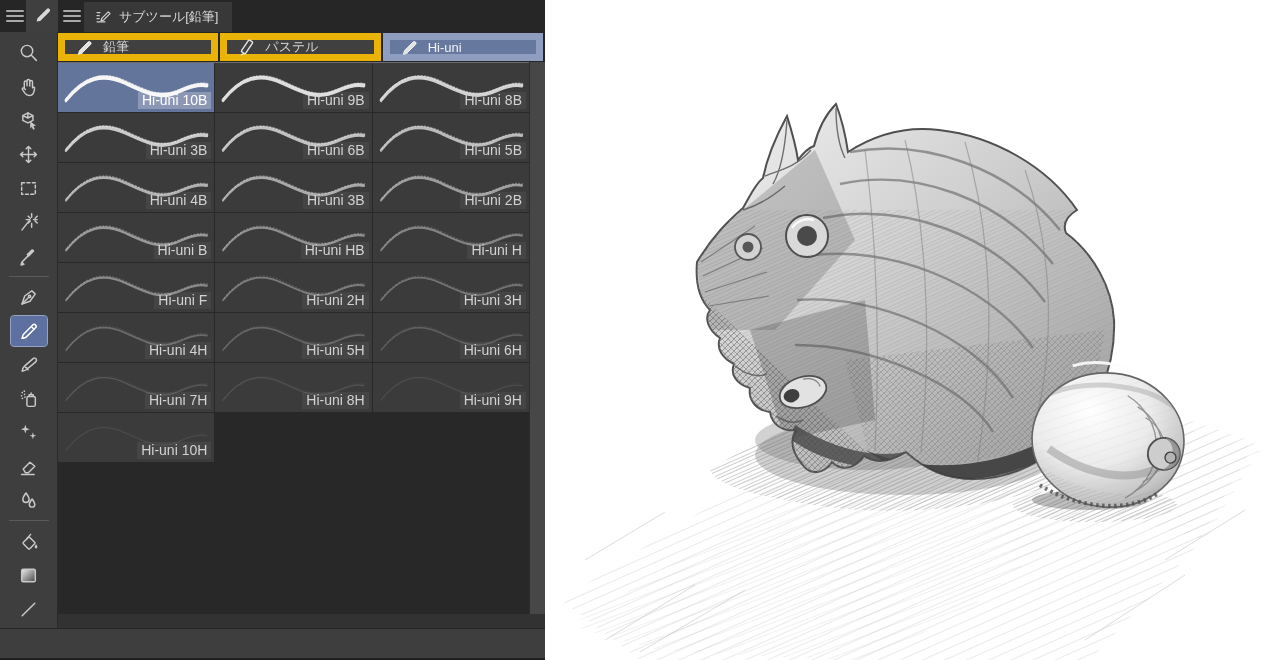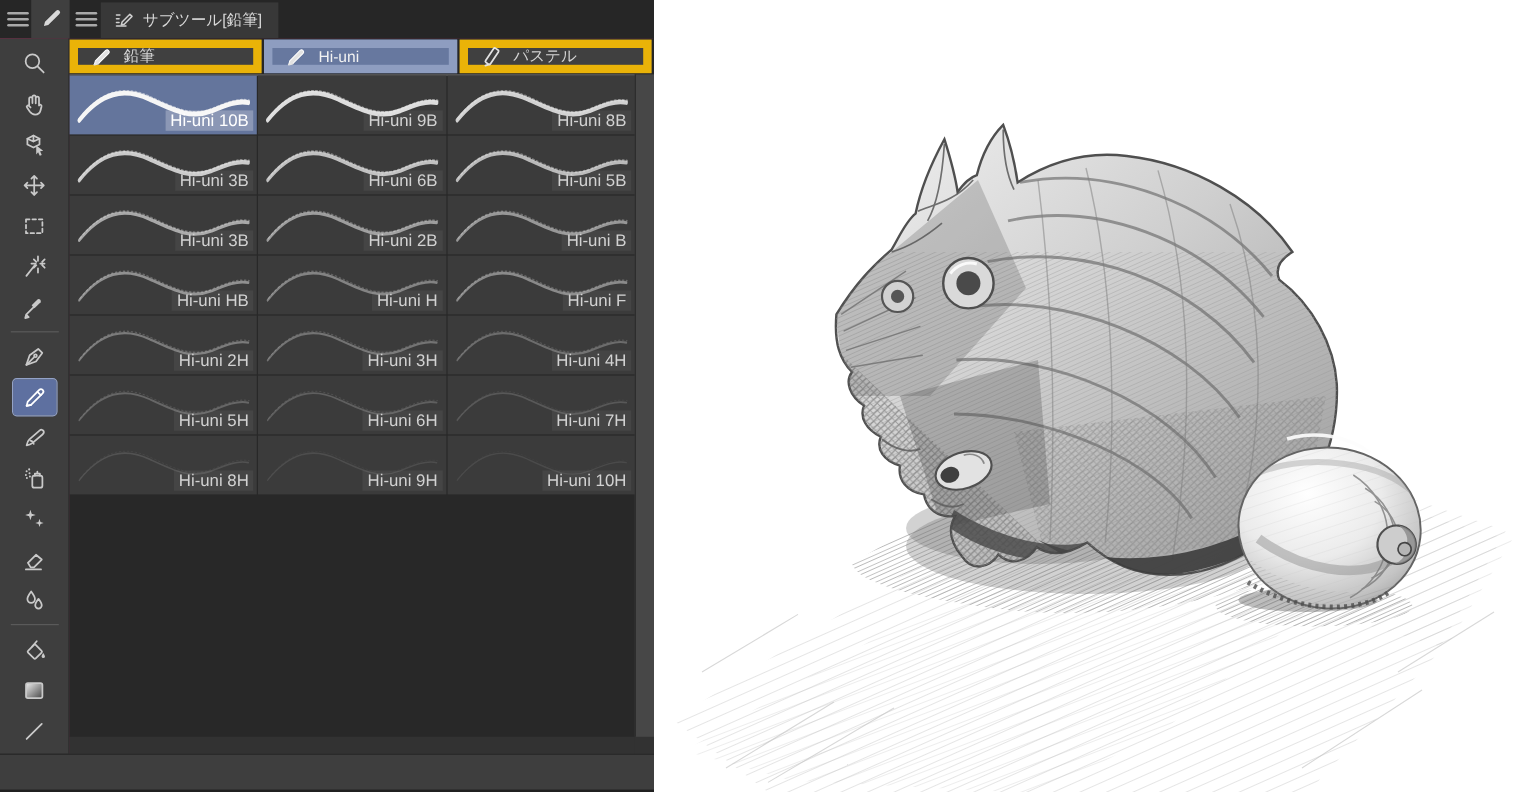--- a/index.html
+++ b/index.html
@@ -3,21 +3,21 @@
 <meta charset="utf-8">
 <style>
   html,body{margin:0;padding:0;background:#1e1e1e;}
   .app{position:relative;width:1280px;height:660px;overflow:hidden;
        font-family:"Liberation Sans","DejaVu Sans",sans-serif;
        background:#262626;color:#d5d5d5;font-size:13px;-webkit-font-smoothing:antialiased;}
   
   .canvas{position:absolute;left:545px;top:0;width:735px;height:660px;background:#ffffff;}
   .canvas svg{display:block;}
   
-  .dock{position:absolute;left:0;top:0;width:545px;height:660px;background:#be185d;border-right:1px solid #1c1c1c;box-sizing:border-box;}
+  .dock{position:absolute;left:0;top:0;width:545px;height:660px;background:#0ea5e9;border-right:1px solid #1c1c1c;box-sizing:border-box;}
   .topbar{position:absolute;left:0;top:0;width:545px;height:32px;background:#262626;}
   .hamburger{position:absolute;top:7px;width:18px;height:18px;display:flex;flex-direction:column;justify-content:center;gap:3px;cursor:pointer;}
   .hamburger i{display:block;height:2px;background:#a9a9a9;border-radius:1px;}
   .toolwin-tab{position:absolute;left:26px;top:0;width:32px;height:32px;background:#3f3f3f;display:flex;align-items:center;justify-content:center;color:#d9d9d9;}
   .subtool-tab{position:absolute;left:84px;top:2px;height:30px;background:#383838;display:flex;align-items:center;gap:7px;padding:0 14px 0 10px;color:#d9d9d9;}
   .subtool-tab svg{color:#cfcfcf;}
   .subtool-title{font-size:13px;white-space:nowrap;}
   
   .toolcol{position:absolute;left:0;top:32px;width:58px;height:628px;background:#3e3e3e;border-right:1px solid #2a2a2a;box-sizing:border-box;display:flex;flex-direction:column;align-items:center;padding-top:4px;}
   .tool{width:58px;height:34px;display:flex;align-items:center;justify-content:center;color:#c9c9c9;cursor:pointer;}
@@ -249,38 +249,38 @@
       <div class="grouptabs" id="grouptabs">
           <div class="gtab">
             <span style="display: flex;">
               <svg class="ic" width="21" height="21" viewBox="0 0 20 20">
                 <path d="M4.4 16l.8-3L13.4 4.8a1.7 1.7 0 0 1 2.4 2.4L7.6 15.2z" fill="currentColor" stroke="#fff" stroke-width="0.8"></path>
                 <path d="M4.4 16l3.2-.8"></path>
               </svg>
             </span>
             <span>鉛筆</span>
           </div>
+          <div class="gtab">
+            <span style="display: flex;">
+              <svg class="ic" width="21" height="21" viewBox="0 0 20 20">
+                <rect x="8.2" y="2.6" width="4.6" height="13.6" rx="1.2" transform="rotate(34 10.5 9.4)"></rect>
+                <path d="M5.2 16.8l3-1"></path>
+              </svg>
+            </span>
+            <span>パステル</span>
+          </div>
           <div class="gtab selected">
             <span style="display: flex;">
               <svg class="ic" width="21" height="21" viewBox="0 0 20 20">
                 <path d="M4.4 16l.8-3L13.4 4.8a1.7 1.7 0 0 1 2.4 2.4L7.6 15.2z" fill="currentColor" stroke="#fff" stroke-width="0.8"></path>
                 <path d="M4.4 16l3.2-.8"></path>
               </svg>
             </span>
             <span>Hi-uni</span>
           </div>
-          <div class="gtab">
-            <span style="display: flex;">
-              <svg class="ic" width="21" height="21" viewBox="0 0 20 20">
-                <rect x="8.2" y="2.6" width="4.6" height="13.6" rx="1.2" transform="rotate(34 10.5 9.4)"></rect>
-                <path d="M5.2 16.8l3-1"></path>
-              </svg>
-            </span>
-            <span>パステル</span>
-          </div>
         </div>
       <div class="brushlist" id="brushlist">
           <div class="bitem selected">
             <svg class="stroke" viewBox="0 0 235 50" preserveAspectRatio="none">
               <path d="M12 38 C40 14 68 10 100 20 C132 30 152 37 178 30 C196 25 210 21 224 23" fill="none" stroke="#f6f6f6" stroke-width="4.2" stroke-linecap="round" stroke-opacity="1"></path>
               <path d="M12 38 C40 14 68 10 100 20 C132 30 152 37 178 30 C196 25 210 21 224 23" fill="none" stroke="#f6f6f6" stroke-width="2.31" stroke-linecap="round" stroke-opacity="0.55" stroke-dasharray="2 3" transform="translate(1,-1.6)"></path>
             </svg>
             <span class="blabel">Hi-uni 10B</span>
           </div>
           <div class="bitem">
@@ -310,20 +310,27 @@
               <path d="M12 38 C40 14 68 10 100 20 C132 30 152 37 178 30 C196 25 210 21 224 23" fill="none" stroke="#e6e6e6" stroke-width="1.87" stroke-linecap="round" stroke-opacity="0.43" stroke-dasharray="2 3" transform="translate(1,-1.6)"></path>
             </svg>
             <span class="blabel">Hi-uni 6B</span>
           </div>
           <div class="bitem">
             <svg class="stroke" viewBox="0 0 235 50" preserveAspectRatio="none">
               <path d="M12 38 C40 14 68 10 100 20 C132 30 152 37 178 30 C196 25 210 21 224 23" fill="none" stroke="#e6e6e6" stroke-width="3.2" stroke-linecap="round" stroke-opacity="0.74"></path>
               <path d="M12 38 C40 14 68 10 100 20 C132 30 152 37 178 30 C196 25 210 21 224 23" fill="none" stroke="#e6e6e6" stroke-width="1.76" stroke-linecap="round" stroke-opacity="0.41" stroke-dasharray="2 3" transform="translate(1,-1.6)"></path>
             </svg>
             <span class="blabel">Hi-uni 5B</span>
+          </div>
+          <div class="bitem">
+            <svg class="stroke" viewBox="0 0 235 50" preserveAspectRatio="none">
+              <path d="M12 38 C40 14 68 10 100 20 C132 30 152 37 178 30 C196 25 210 21 224 23" fill="none" stroke="#e6e6e6" stroke-width="3" stroke-linecap="round" stroke-opacity="0.68"></path>
+              <path d="M12 38 C40 14 68 10 100 20 C132 30 152 37 178 30 C196 25 210 21 224 23" fill="none" stroke="#e6e6e6" stroke-width="1.65" stroke-linecap="round" stroke-opacity="0.37" stroke-dasharray="2 3" transform="translate(1,-1.6)"></path>
+            </svg>
+            <span class="blabel">Hi-uni 4B</span>
           </div>
           <div class="bitem">
             <svg class="stroke" viewBox="0 0 235 50" preserveAspectRatio="none">
               <path d="M12 38 C40 14 68 10 100 20 C132 30 152 37 178 30 C196 25 210 21 224 23" fill="none" stroke="#e6e6e6" stroke-width="2.9" stroke-linecap="round" stroke-opacity="0.64"></path>
               <path d="M12 38 C40 14 68 10 100 20 C132 30 152 37 178 30 C196 25 210 21 224 23" fill="none" stroke="#e6e6e6" stroke-width="1.59" stroke-linecap="round" stroke-opacity="0.35" stroke-dasharray="2 3" transform="translate(1,-1.6)"></path>
             </svg>
             <span class="blabel">Hi-uni 3B</span>
           </div>
           <div class="bitem">
             <svg class="stroke" viewBox="0 0 235 50" preserveAspectRatio="none">

